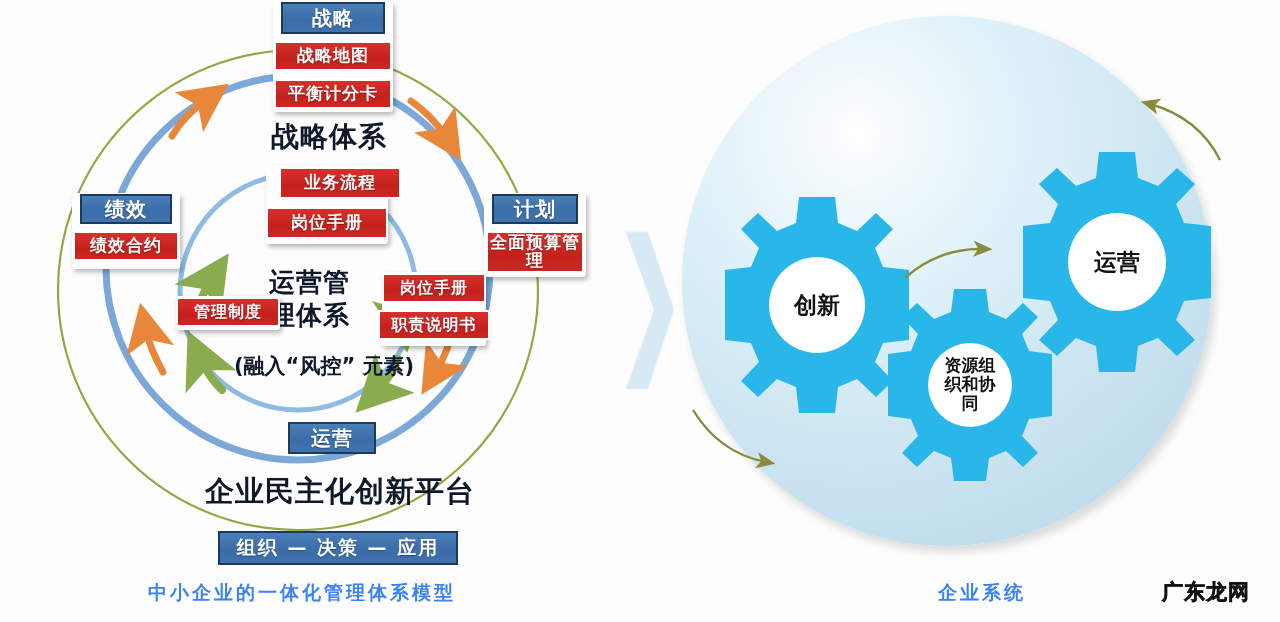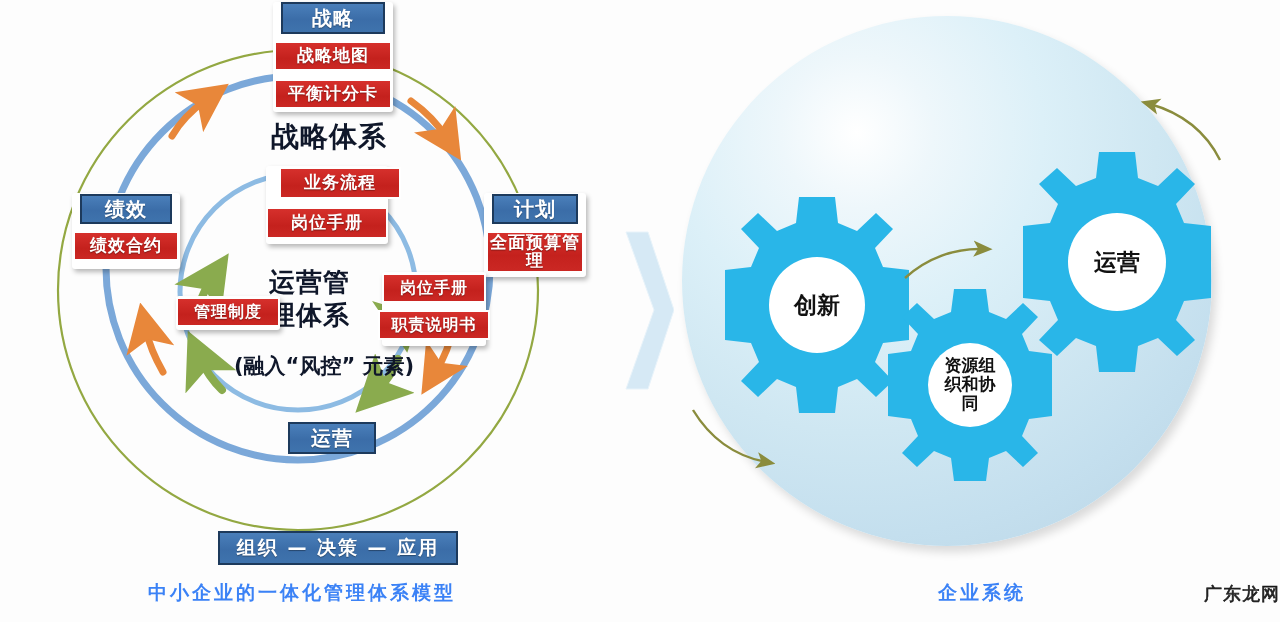--- a/index.html
+++ b/index.html
@@ -131,24 +131,24 @@
   .chevron {
     position: absolute;
     left: 624px;
     top: 228px;
     width: 50px;
     height: 165px;
   }
 
   .watermark {
     position: absolute;
-    right: 0;
+    right: 30px;
     bottom: 16px;
-    font-size: 18px;
-    font-weight: normal;
+    font-size: 21px;
+    font-weight: bold;
     color: #2a2a2a;
     letter-spacing: 1px;
     -webkit-text-stroke: 0.6px #111;
     white-space: nowrap;
   }
 </style>
 </head>
 <body>
 
 <div id="stage">
@@ -211,20 +211,21 @@
     <div class="stack" style="left:382px; top:272px; width:104px; height:74px;"></div>
     <div class="box box-red" style="left:382px; top:273px; width:104px; height:30px; font-size:16px;">岗位手册</div>
     <div class="box box-red" style="left:378px; top:310px; width:112px; height:30px; font-size:16px;">职责说明书</div>
 
     <div class="stack" style="left:176px; top:296px; width:104px; height:34px;"></div>
     <div class="box box-red" style="left:176px; top:297px; width:104px; height:30px; font-size:16px;">管理制度</div>
 
     <div class="label-bold" style="left:234px; top:352px; font-size:21px; letter-spacing:0;">(融入“风控” 元素)</div>
 
     <div class="box box-blue" style="left:288px; top:422px; width:88px; height:32px;">运营</div>
+    <div class="label-bold" style="left:205px; top:472px; font-size:29px;">企业民主化创新平台</div>
     <div class="box box-blue" style="left:218px; top:531px; width:240px; height:34px; font-size:19px; letter-spacing:2px;">组织 — 决策 — 应用</div>
 
     <div class="caption" style="left:148px; top:580px;">中小企业的一体化管理体系模型</div>
   </div>
 
   <svg class="chevron" viewBox="0 0 50 165">
     <path d="M2,4 L30,82 L2,161 L24,161 L50,82 L24,4 Z" fill="#d6e9f5" stroke="#e8f3fa" stroke-width="1"></path>
   </svg>
 
   <div id="right-model">

